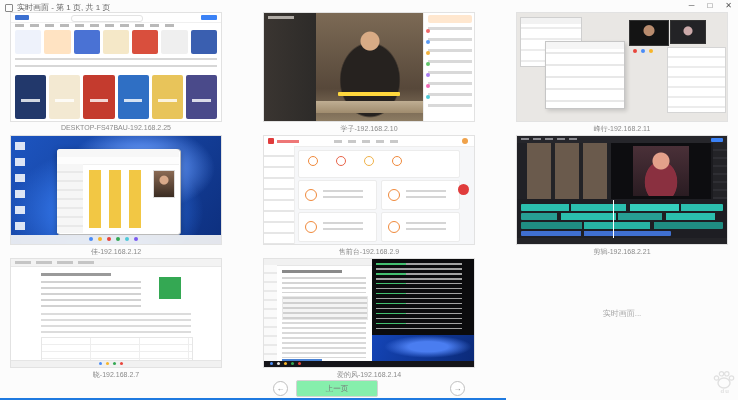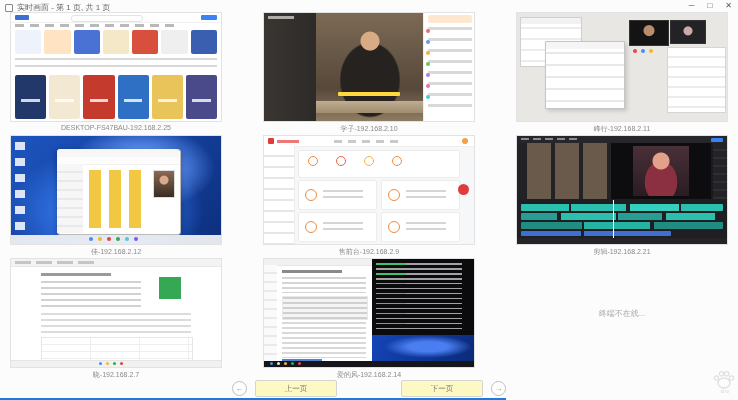--- a/index.html
+++ b/index.html
@@ -17,21 +17,21 @@
         grid-template-columns:212px 212px 212px;column-gap:41px;row-gap:0;}
   .cell{width:212px;height:123px;}
   .thumb{width:210px;height:108px;border:1px solid #e2e2e2;position:relative;overflow:hidden;background:#fff;}
   .cell-label{height:12px;font-size:7px;color:#8a8a8a;text-align:center;padding-top:2px;white-space:nowrap;overflow:hidden;}
   .offline-box{width:212px;height:110px;display:flex;align-items:center;justify-content:center;
                color:#a9a9a9;font-size:8px;}
   
   .pager{position:absolute;bottom:3px;left:0;width:100%;display:flex;justify-content:center;align-items:center;}
   .nav-circle{width:13px;height:13px;border:1px solid #bfbfbf;border-radius:50%;color:#8a8a8a;
               font-size:8px;line-height:13px;text-align:center;background:#fff;}
-  .pg-btn{width:80px;height:15px;border:1px solid #d4d4d4;border-radius:2px;background:#fef9c3;
+  .pg-btn{width:80px;height:15px;border:1px solid #d4d4d4;border-radius:2px;background:#86efac;
           font-size:7.5px;color:#777;text-align:center;line-height:15px;}
   .pg-spacer{width:64px;}
   .m-l{margin-left:8px;} .m-r{margin-right:8px;}
   .bottom-line{position:absolute;left:0;bottom:0;width:506px;height:2px;background:#1f7ae0;}
   
   .watermark{position:absolute;right:2px;bottom:6px;display:flex;align-items:center;gap:2px;
              font-size:21px;font-weight:bold;color:#e0e0e0;letter-spacing:1px;white-space:nowrap;}
   
   .abs{position:absolute;}
   
@@ -347,31 +347,30 @@
       <div class="abs tgreen"></div>
       <div class="abs wall"></div>
       <div class="abs tbar"></div>
       <div class="abs tbar-dots"></div>
     </div>
     <div class="cell-label">爱的风-192.168.2.14</div>
   </div>
 
   <div class="cell">
     <div class="offline-box">
-      <span>终端不在线...</span>
+      <span>实时画面...</span>
     </div>
   </div>
 
 </div>
 
 <div class="pager">
   <div class="nav-circle m-r">←</div>
   <div class="pg-btn">上一页</div>
   <div class="pg-spacer"></div>
-  <div class="pg-btn">下一页</div>
   <div class="nav-circle m-l">→</div>
 </div>
 
 <div class="bottom-line"></div>
 
 <div class="watermark">
   <svg width="24" height="24" viewBox="0 0 24 24">
     <ellipse cx="12" cy="13" rx="6" ry="5" fill="none" stroke="#e0e0e0" stroke-width="1.4"></ellipse>
     <circle cx="4.5" cy="8" r="2.2" fill="none" stroke="#e0e0e0" stroke-width="1.2"></circle>
     <circle cx="9.5" cy="3.8" r="2.2" fill="none" stroke="#e0e0e0" stroke-width="1.2"></circle>

